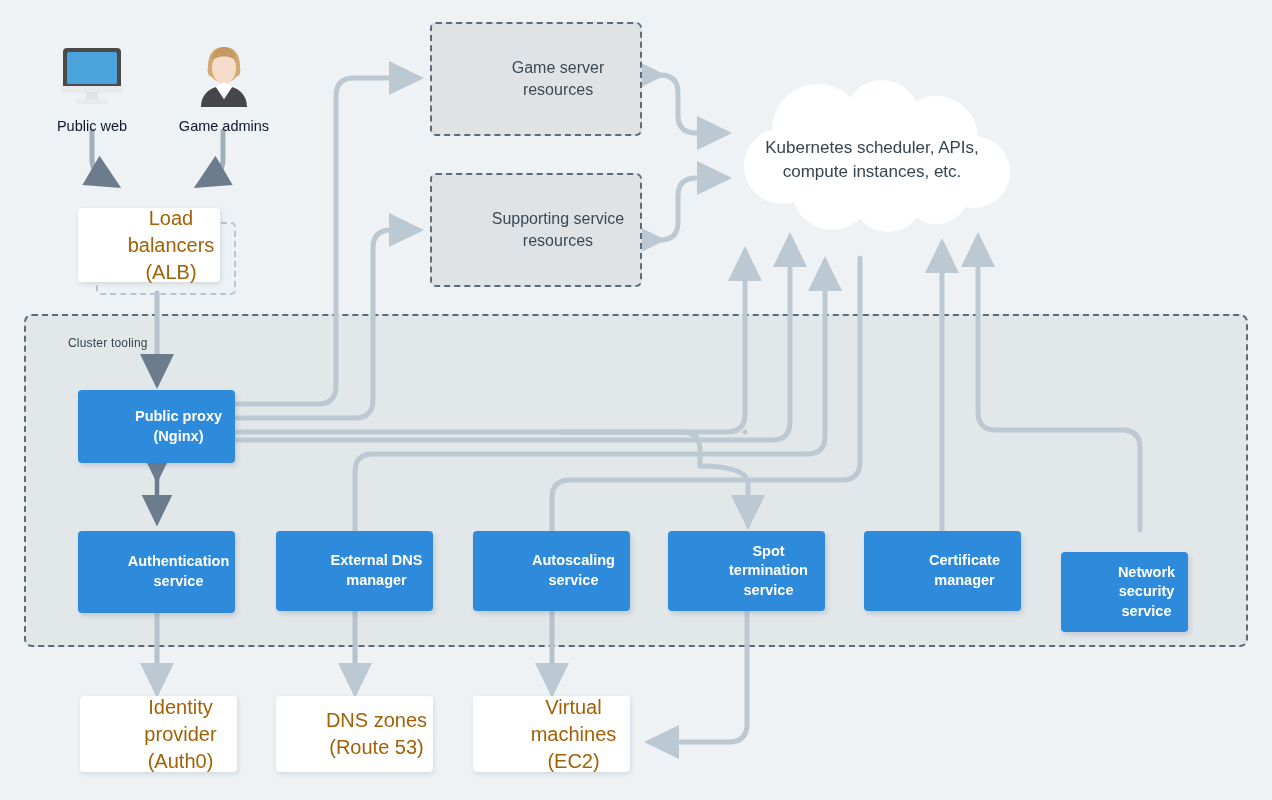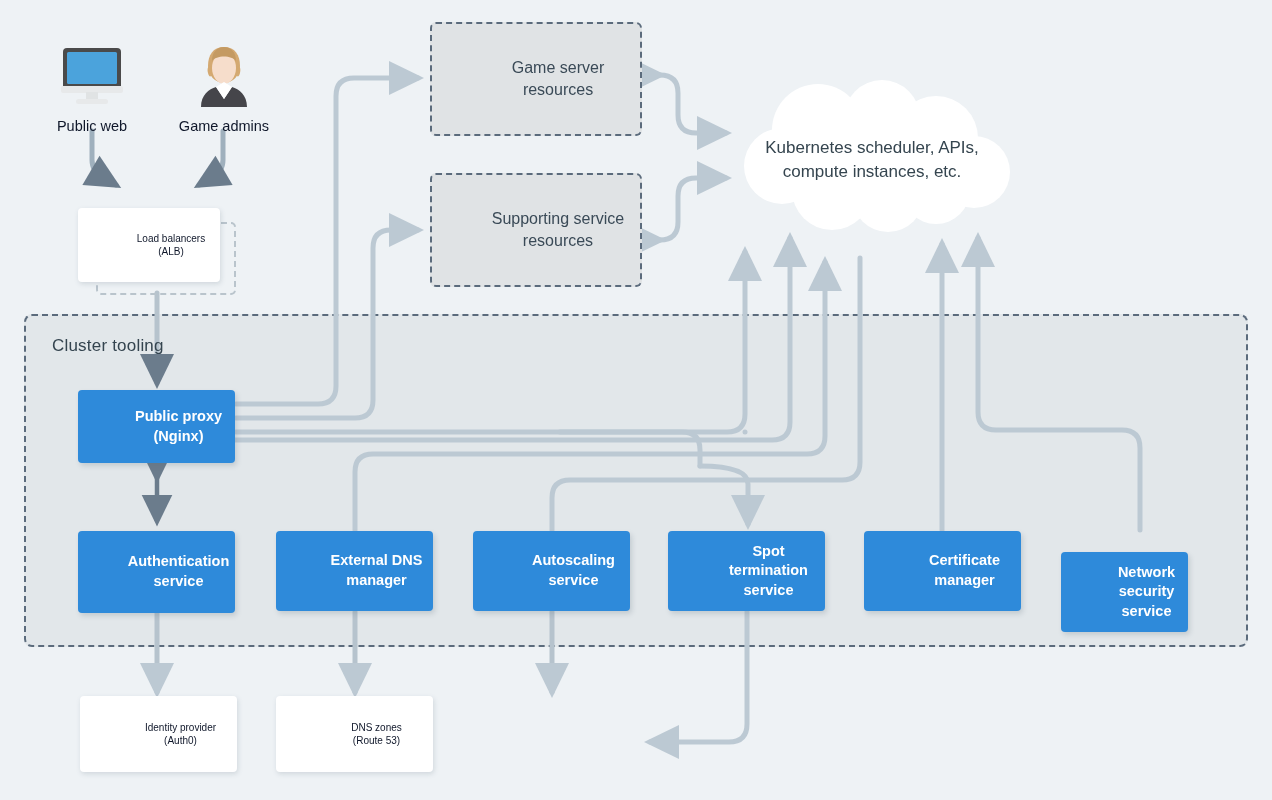--- a/index.html
+++ b/index.html
@@ -22,40 +22,40 @@
 
   .node .lbl{display:block;line-height:1.35;}
 
   
   .cluster{
     position:absolute;left:24px;top:314px;width:1224px;height:333px;
     background:#e2e7ea;border:2px dashed #5b6b7c;border-radius:8px;
     box-sizing:border-box;z-index:1;
   }
   .cluster-title{
-    position:absolute;left:52px;top:336px;z-index:6;
-    font-size:17px;color:#34444f;letter-spacing:.2px;
+    position:absolute;left:68px;top:336px;z-index:6;
+    font-size:12px;color:#34444f;letter-spacing:.2px;
   }
 
   
   .res-box{
     background:#e0e3e5;border:2px dashed #5b6b7c;border-radius:6px;
     color:#3a4a57;font-size:16px;
   }
 
   
   .svc{
     background:#2e8ada;border-radius:4px;color:#ffffff;
     font-size:14.5px;font-weight:bold;
     box-shadow:2px 3px 5px rgba(90,110,125,.22);
   }
 
   
   .white-box{
-    background:#ffffff;border-radius:4px;color:#0f172a;font-size:10px;
+    background:#ffffff;border-radius:4px;color:#a16207;font-size:20px;
     box-shadow:1px 2px 5px rgba(90,110,125,.20);
   }
   
   .lb-ghost{
     position:absolute;left:96px;top:222px;width:140px;height:73px;
     border:2px dashed #b9c4cc;border-radius:5px;background:transparent;
     box-sizing:border-box;z-index:4;
   }
 
   
@@ -256,14 +256,20 @@
       <span>Identity provider</span><br>
       <span>(Auth0)</span>
     </span>
   </div>
   <div class="node white-box" style="left:276px;top:696px;width:157px;height:76px;">
     <span class="lbl">
       <span>DNS zones</span><br>
       <span>(Route 53)</span>
     </span>
   </div>
+  <div class="node white-box" style="left:473px;top:696px;width:157px;height:76px;">
+    <span class="lbl">
+      <span>Virtual machines</span><br>
+      <span>(EC2)</span>
+    </span>
+  </div>
 
 </div>
 
 </body></html>

